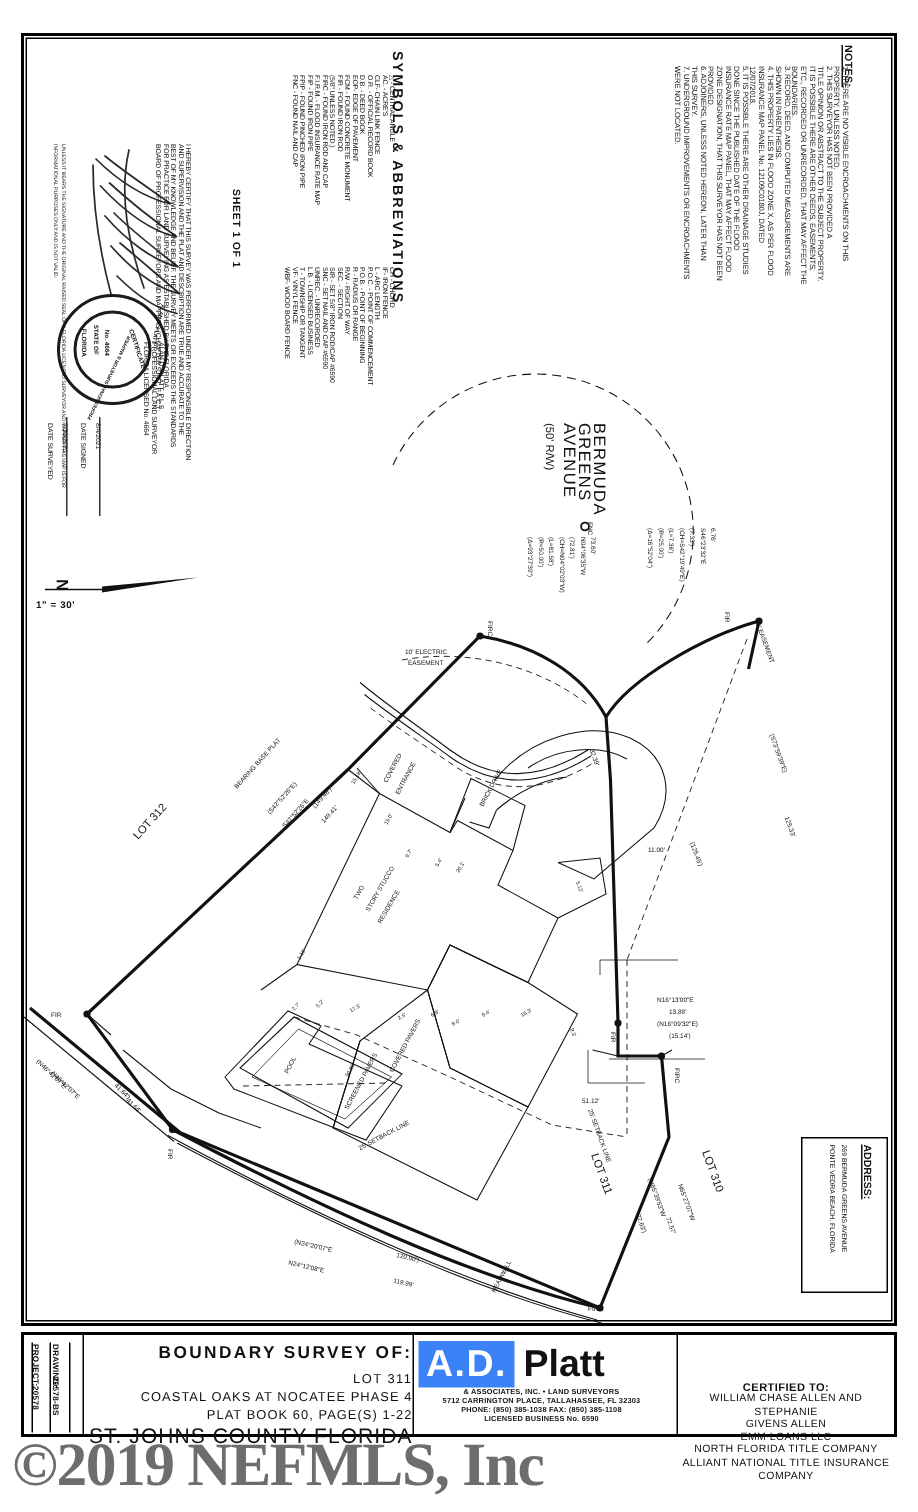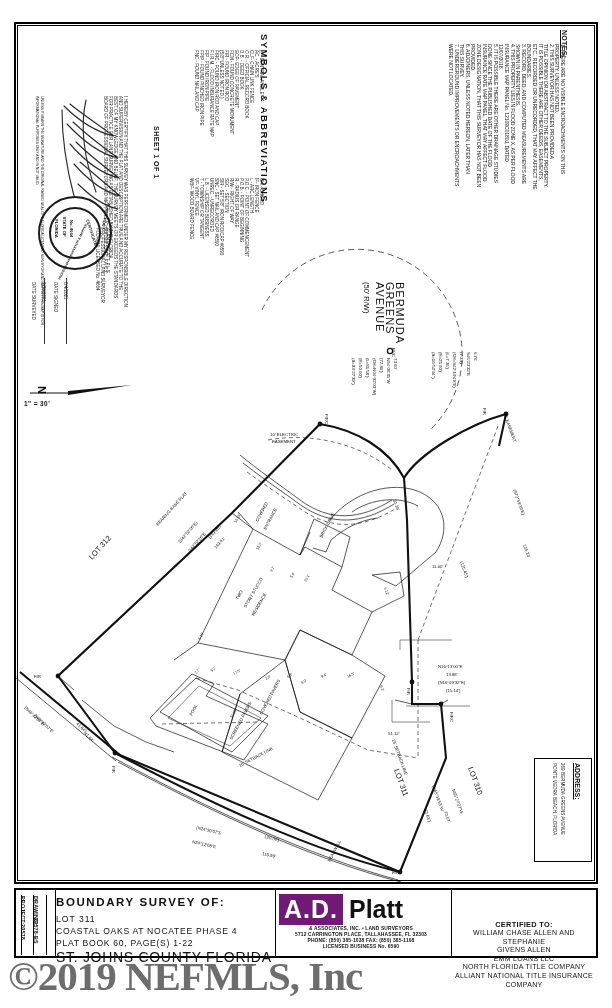--- a/index.html
+++ b/index.html
@@ -114,34 +114,34 @@
     border:2px solid #000; display:flex; background:#fff;
   }
   .tb-cell { border-right:1.5px solid #000; height:100%; position:relative; }
   .tb-cell:last-child { border-right:none;margin-top:25px; }
 
   #tb-proj { width:40px; }
   .proj-txt {
     position:absolute; font-size:5.4px; font-weight:bold; letter-spacing:.2px;
     transform:rotate(90deg); transform-origin:left top; white-space:nowrap;
   }
-  #tb-desc { width:220px; text-align:left; padding-top:6px; }
+  #tb-desc { width:220px; text-align:right; padding-top:6px; }
   #tb-desc .d1 { font-size:11.5px; font-weight:bold; letter-spacing:1.6px; }
   #tb-desc .d2 { font-size:8.6px; letter-spacing:1px; margin-top:6px; }
   #tb-desc .d3 { font-size:8.6px; letter-spacing:.7px; margin-top:2px; }
   #tb-desc .d4 { font-size:8.6px; letter-spacing:.7px; margin-top:2px; }
   #tb-desc .d5 { font-size:14px; letter-spacing:.7px; margin-top:1px; }
 
   #tb-logo { width:176px; position:relative; }
   .logo-box {
     position:absolute; left:3px; top:3px; width:168px; height:32px;
     display:flex; align-items:center;
   }
   .logo-ad {
-    background:#701a75; color:#ffffff; font-size:25px; font-weight:bold;
+    background:#3b82f6; color:#ffffff; font-size:25px; font-weight:bold;
     letter-spacing:1px; padding:0 5px 1px 5px; line-height:30px;
     font-family:"Liberation Sans", sans-serif;
   }
   .logo-platt {
     color:#111; font-size:25px; font-weight:bold; letter-spacing:0px;
     padding-left:6px; line-height:30px; position:relative;
   }
   .logo-sub {
     position:absolute; left:0; top:36px; width:170px; text-align:center;
     font-size:4.9px; line-height:6px; font-weight:bold; letter-spacing:.15px;

